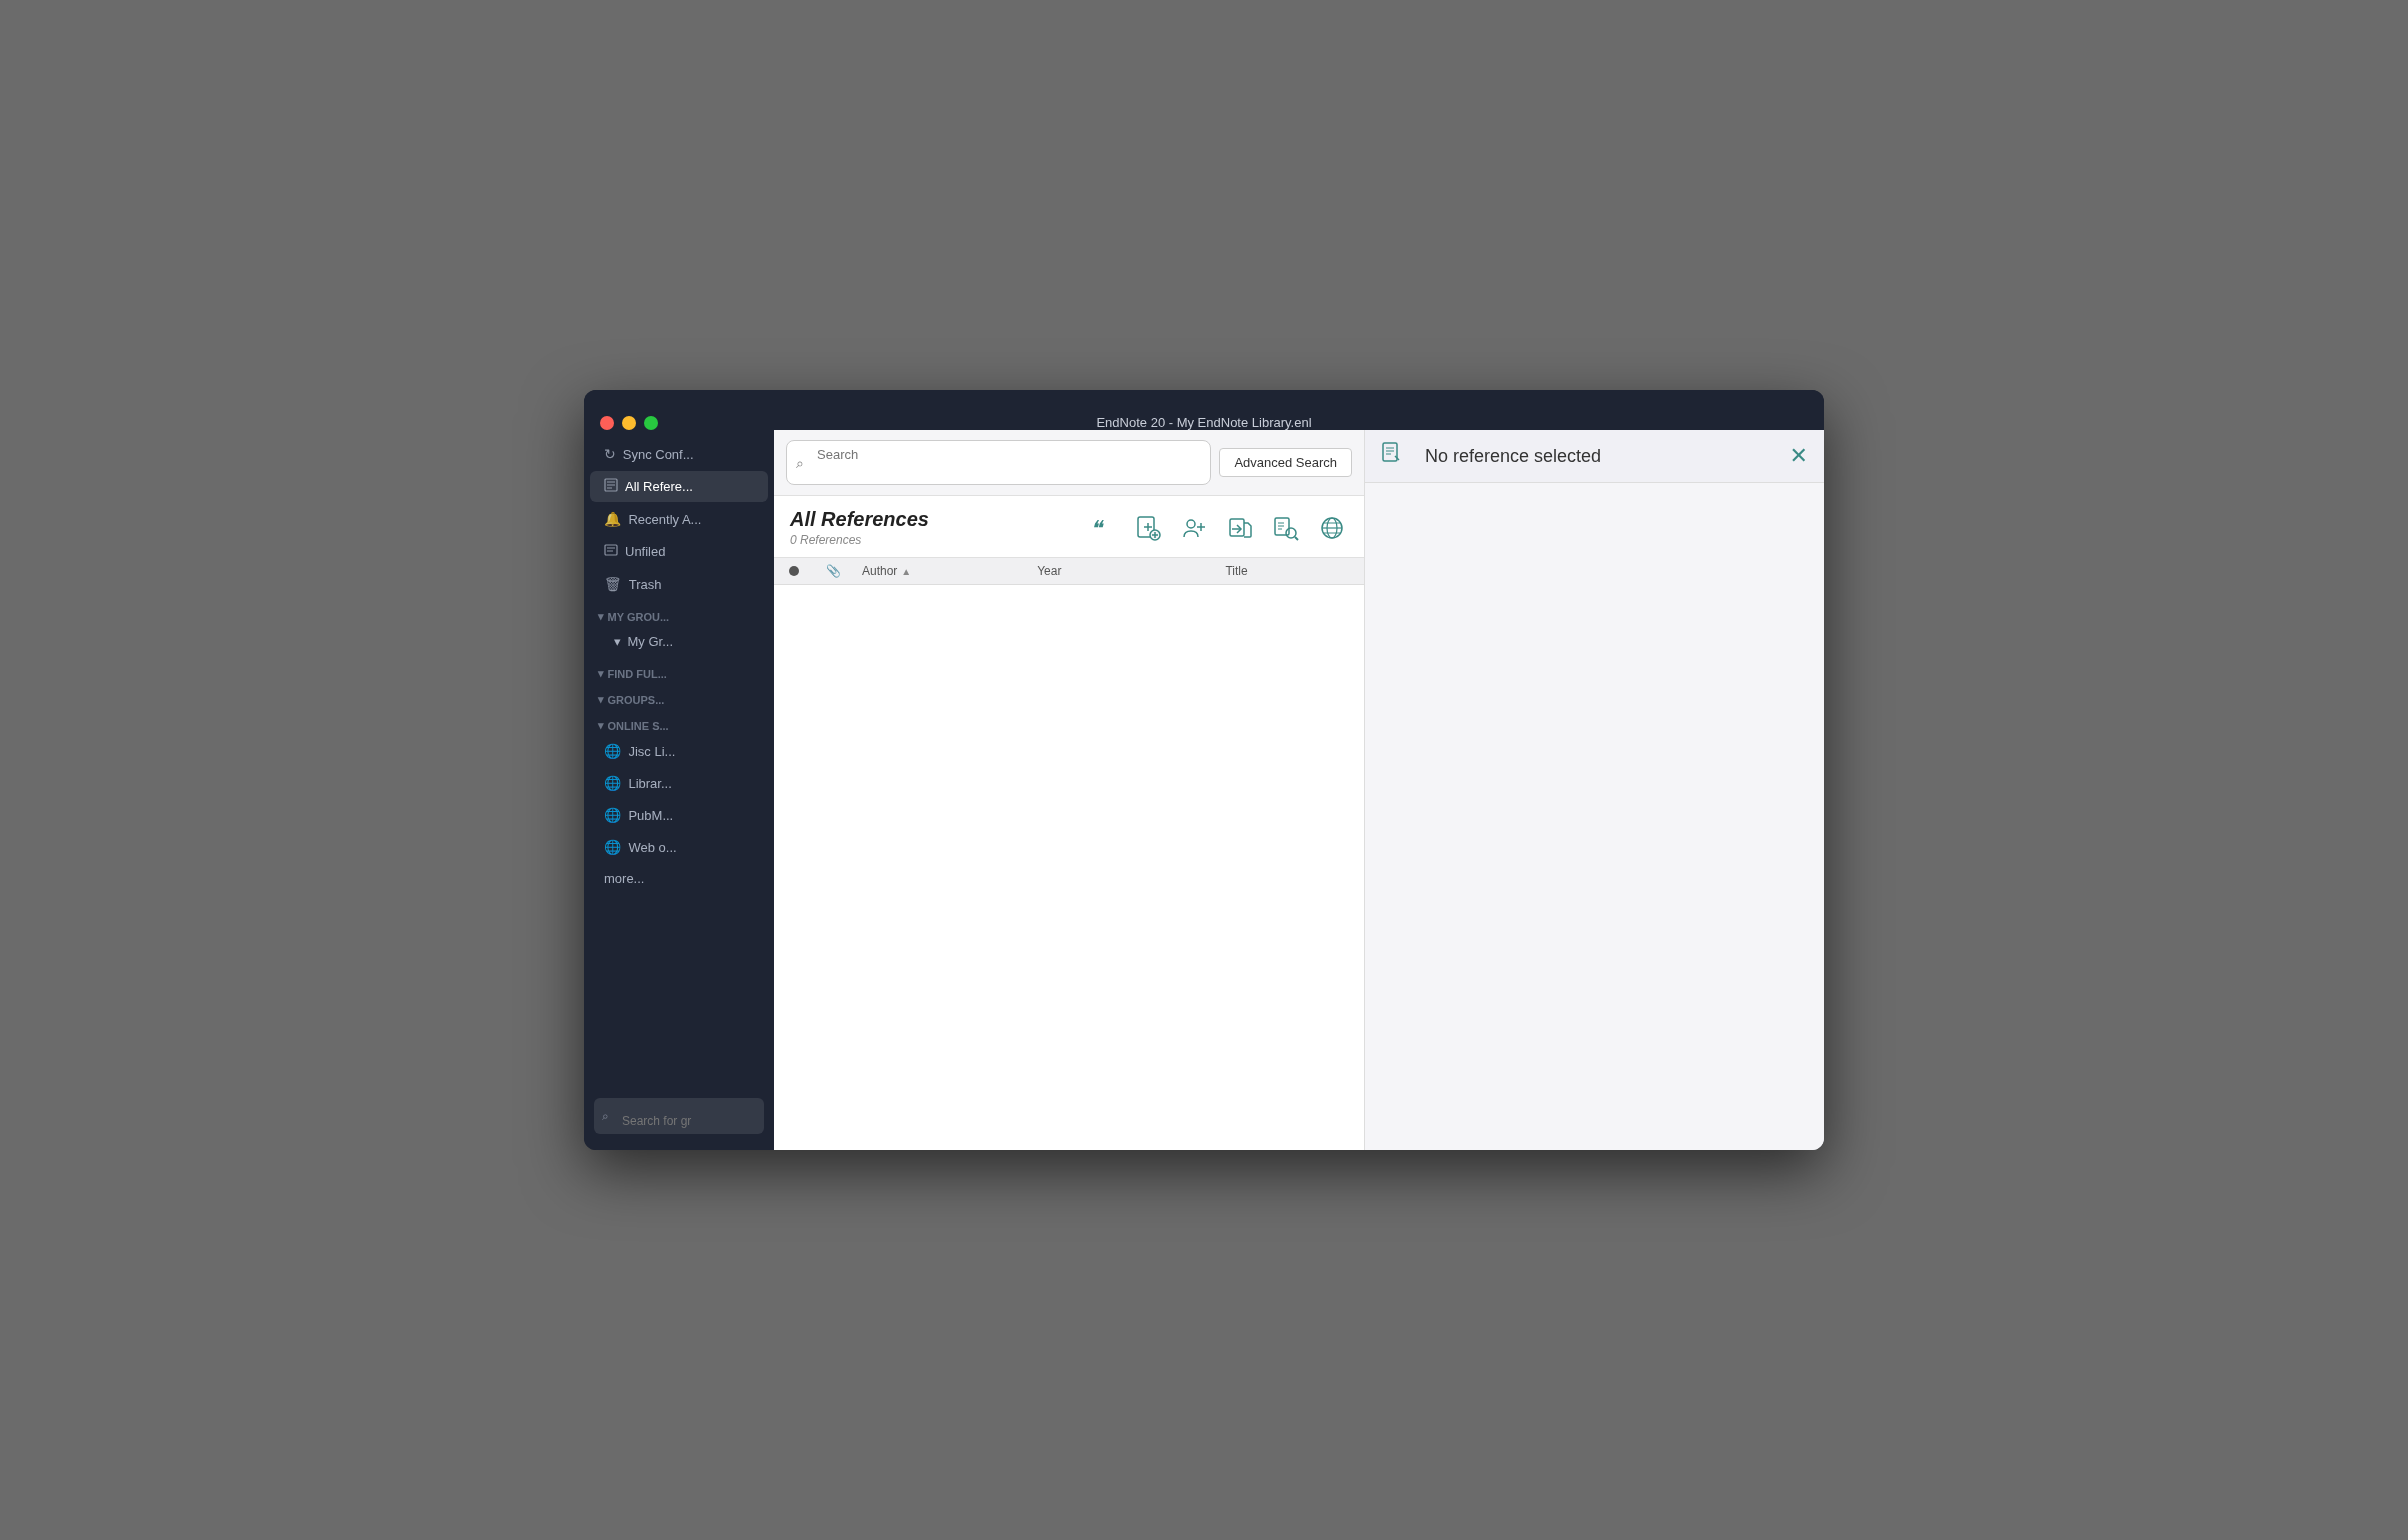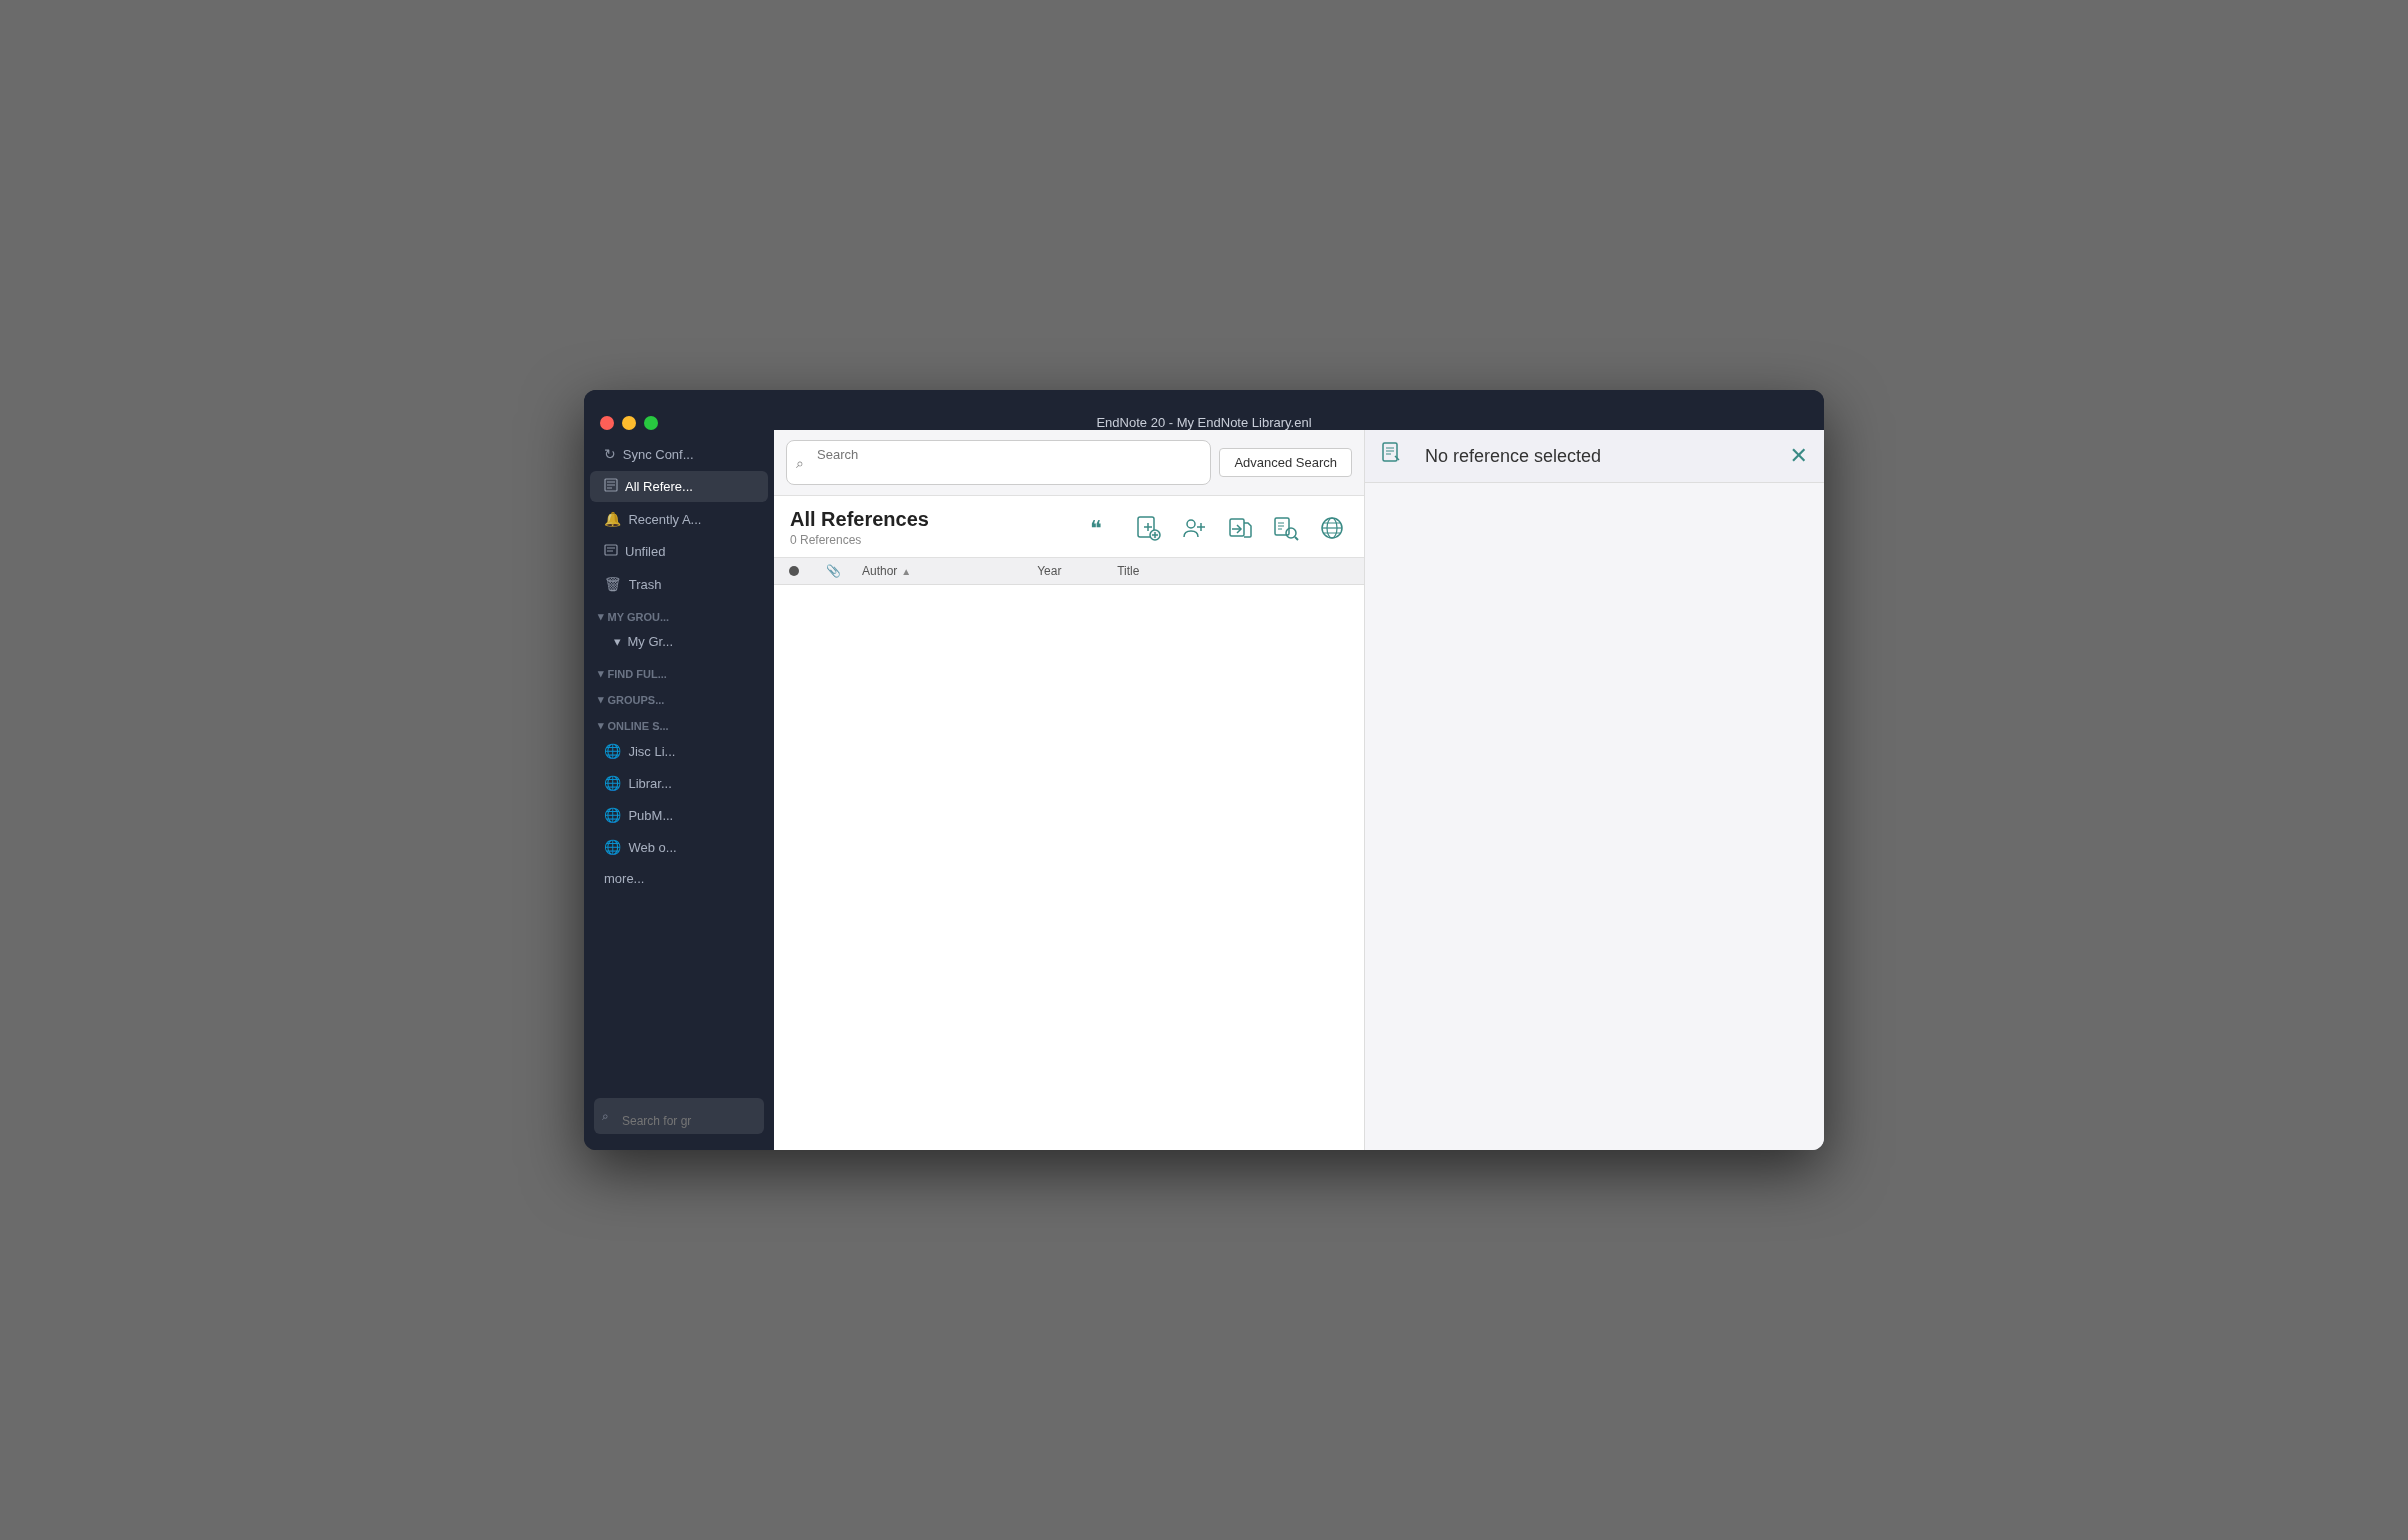--- a/index.html
+++ b/index.html
@@ -174,20 +174,21 @@
       cursor: pointer;
       white-space: nowrap;
       text-align: right;
     }
     
     .references-header {
       background: white;
       padding: 12px 16px 0 16px;
       border-bottom: 1px solid #e0e0e0;
       flex-shrink: 0;
+      font-style: italic;
     }
     .references-title-row {
       display: flex;
       align-items: center;
       justify-content: space-between;
       padding-bottom: 10px;
     }
     .references-title {
       font-size: 20px;
       font-weight: 600;
@@ -227,21 +228,21 @@
       align-items: center;
       font-size: 12px;
       color: #555;
       font-weight: 500;
       padding: 0 8px;
     }
     .col-dot { width: 40px; justify-content: center; }
     .col-attach { width: 40px; justify-content: center; }
     .col-author { flex: 2; }
     .col-year { width: 80px; }
-    .col-title { flex: 3; }
+    .col-title { flex: 3; justify-content: center; }
     .sort-icon { margin-left: 4px; font-size: 10px; color: #888; }
     .table-body {
       flex: 1;
       background: white;
       overflow-y: auto;
     }
     
     .right-panel {
       width: 460px;
       background: #f0f0f5;

